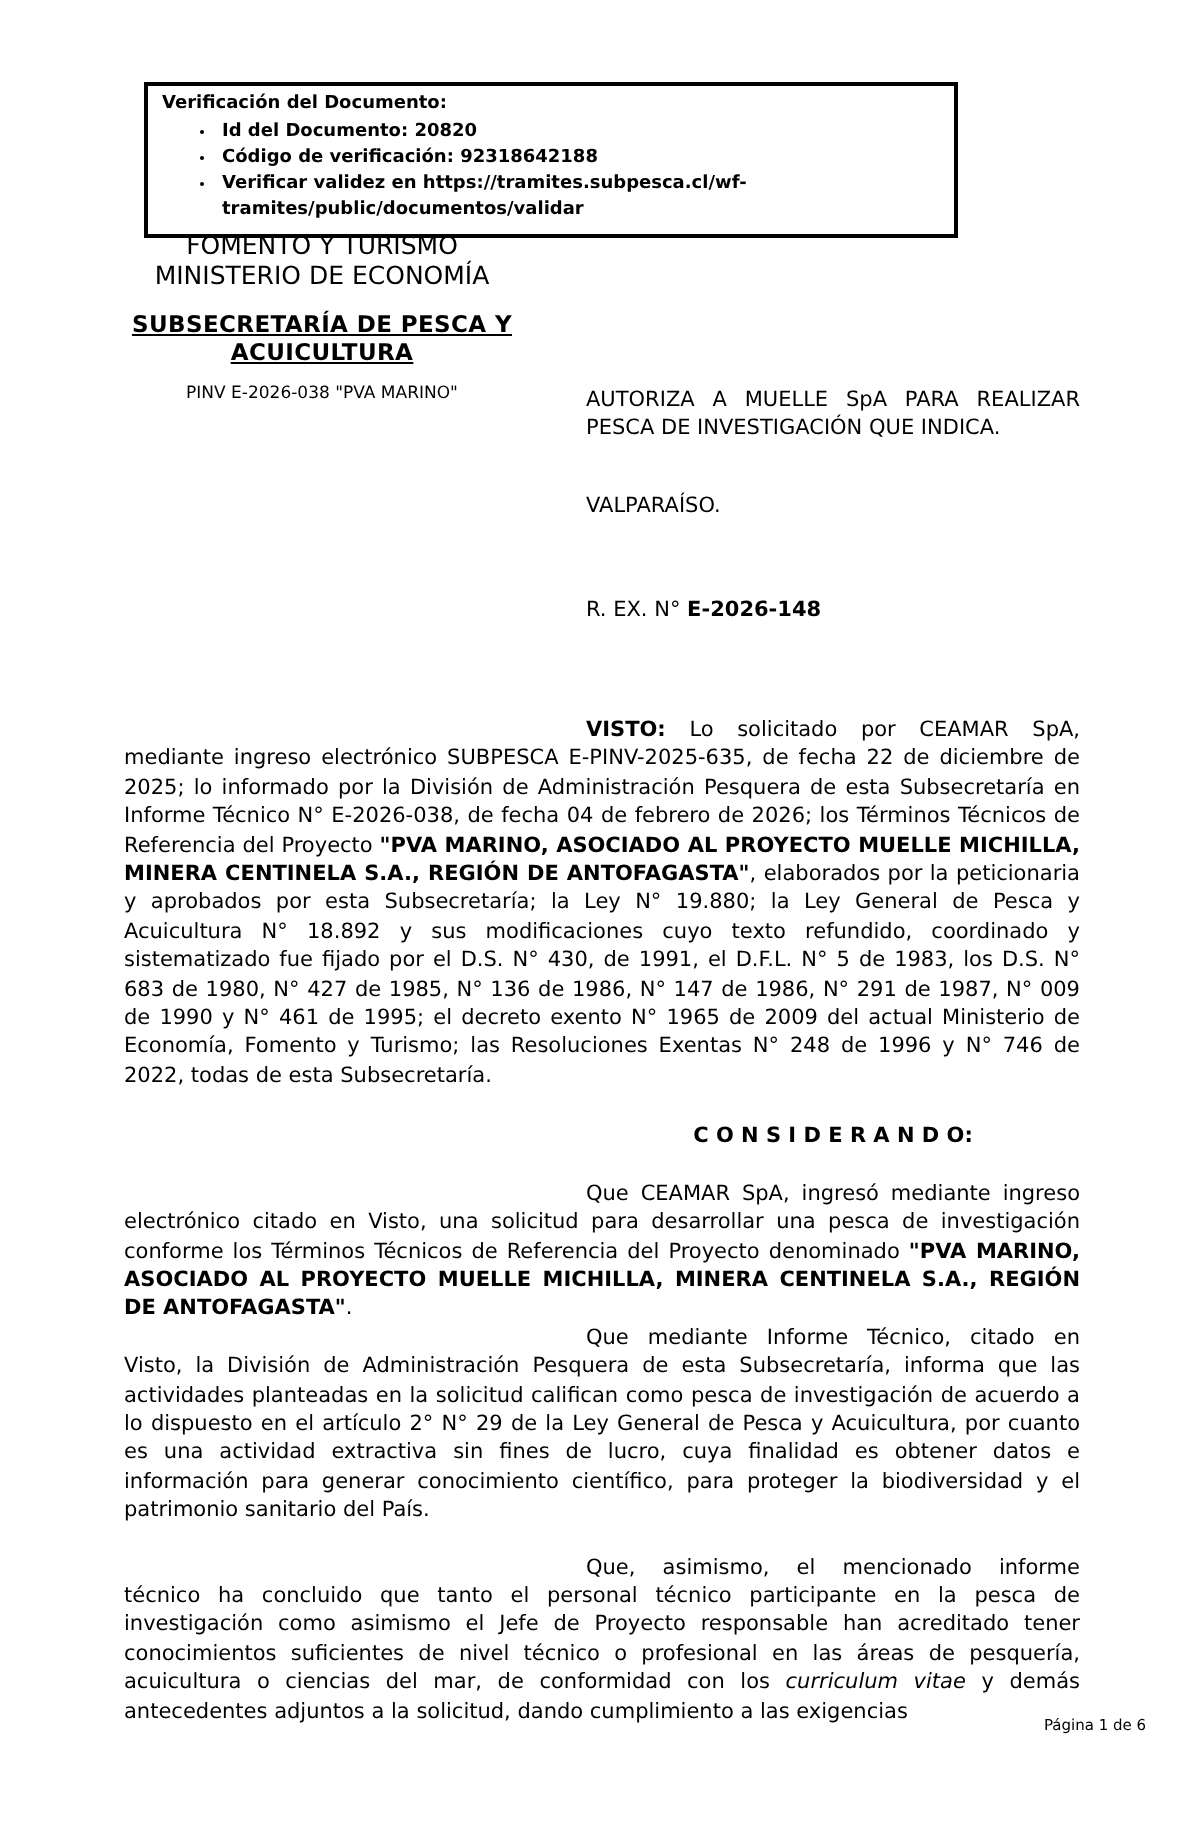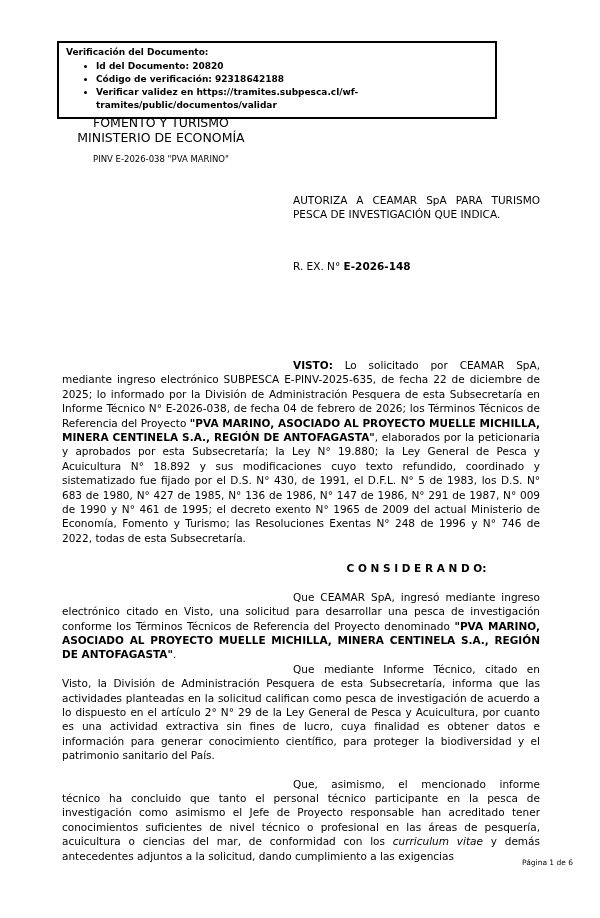--- a/index.html
+++ b/index.html
@@ -10,23 +10,23 @@
     margin: 0 auto;
     background: #ffffff;
     font-family: "DejaVu Sans", "Liberation Sans", sans-serif;
     color: #000;
     overflow: hidden;
   }
 
   
   .verif-box {
     position: absolute;
-    left: 57px;
+    left: 72px;
     top: 41px;
-    width: 440px;
+    width: 407px;
     box-sizing: border-box;
     border: 2px solid #000;
     padding: 3px 4px 5px 7px;
     font-size: 9px;
     font-weight: 700;
     line-height: 13px;
   }
   .verif-box ul {
     margin: 1px 0 0 30px;
     padding: 0;
@@ -105,25 +105,27 @@
     <ul>
       <li>Id del Documento: 20820</li>
       <li>Código de verificación: 92318642188</li>
       <li>Verificar validez en https://tramites.subpesca.cl/wf-tramites/public/documentos/validar</li>
     </ul>
   </div>
 
   <div class="letterhead">
     <div class="ministry-line">FOMENTO Y TURISMO</div>
     <div class="ministry-line">MINISTERIO DE ECONOMÍA</div>
+    <div class="subsecretaria">SUBSECRETARÍA DE PESCA Y ACUICULTURA</div>
     <div class="project-ref">PINV E-2026-038 "PVA MARINO"</div>
   </div>
 
   <div class="subject-col">
-    <div class="subject-title">AUTORIZA A CEAMAR SpA PARA TURISMO PESCA DE INVESTIGACIÓN QUE INDICA.</div>
+    <div class="subject-title">AUTORIZA A MUELLE SpA PARA REALIZAR PESCA DE INVESTIGACIÓN QUE INDICA.</div>
+    <div class="subject-item city">VALPARAÍSO.</div>
     <div class="subject-item"><span>R. EX. N° </span><span class="b">E-2026-148</span></div>
   </div>
 
   <div class="doc-body">
     <p><span style="font-weight: 700;">VISTO:</span><span> Lo solicitado por CEAMAR SpA, mediante ingreso electrónico SUBPESCA E-PINV-2025-635, de fecha 22 de diciembre de 2025; lo informado por la División de Administración Pesquera de esta Subsecretaría en Informe Técnico N° E-2026-038, de fecha 04 de febrero de 2026; los Términos Técnicos de Referencia del Proyecto </span><span style="font-weight: 700;">"PVA MARINO, ASOCIADO AL PROYECTO MUELLE MICHILLA, MINERA CENTINELA S.A., REGIÓN DE ANTOFAGASTA"</span><span>, elaborados por la peticionaria y aprobados por esta Subsecretaría; la Ley N° 19.880; la Ley General de Pesca y Acuicultura N° 18.892 y sus modificaciones cuyo texto refundido, coordinado y sistematizado fue fijado por el D.S. N° 430, de 1991, el D.F.L. N° 5 de 1983, los D.S. N° 683 de 1980, N° 427 de 1985, N° 136 de 1986, N° 147 de 1986, N° 291 de 1987, N°  009 de 1990 y N° 461 de 1995; el decreto exento N° 1965 de 2009 del actual Ministerio de Economía, Fomento y Turismo; las Resoluciones Exentas N° 248 de 1996 y N° 746 de 2022, todas de esta Subsecretaría.</span></p>
     <div class="considerando">C O N S I D E R A N D O:</div>
     <p><span>Que CEAMAR SpA, ingresó mediante ingreso electrónico citado en Visto, una solicitud para desarrollar una pesca de investigación conforme los Términos Técnicos de Referencia del Proyecto denominado </span><span style="font-weight: 700;">"PVA MARINO, ASOCIADO AL PROYECTO MUELLE MICHILLA, MINERA CENTINELA S.A., REGIÓN DE ANTOFAGASTA"</span><span>.</span></p>
     <p><span>Que mediante Informe Técnico, citado en Visto, la División de Administración Pesquera de esta Subsecretaría, informa que las actividades planteadas en la solicitud califican como pesca de investigación de acuerdo a lo dispuesto en el artículo 2° N° 29 de la Ley General de Pesca y Acuicultura, por cuanto es una actividad extractiva sin fines de lucro, cuya finalidad es obtener datos e información para generar conocimiento científico, para proteger la biodiversidad y el patrimonio sanitario del País.</span></p>
     <p class="para-gap"><span>Que, asimismo, el mencionado informe técnico ha concluido que tanto el personal técnico participante en la pesca de investigación como asimismo el Jefe de Proyecto responsable han acreditado tener conocimientos suficientes de nivel técnico o profesional en las áreas de pesquería, acuicultura o ciencias del mar, de conformidad con los </span><span style="font-style: italic;">curriculum vitae</span><span> y demás antecedentes adjuntos a la solicitud, dando cumplimiento a las exigencias</span></p>
   </div>

